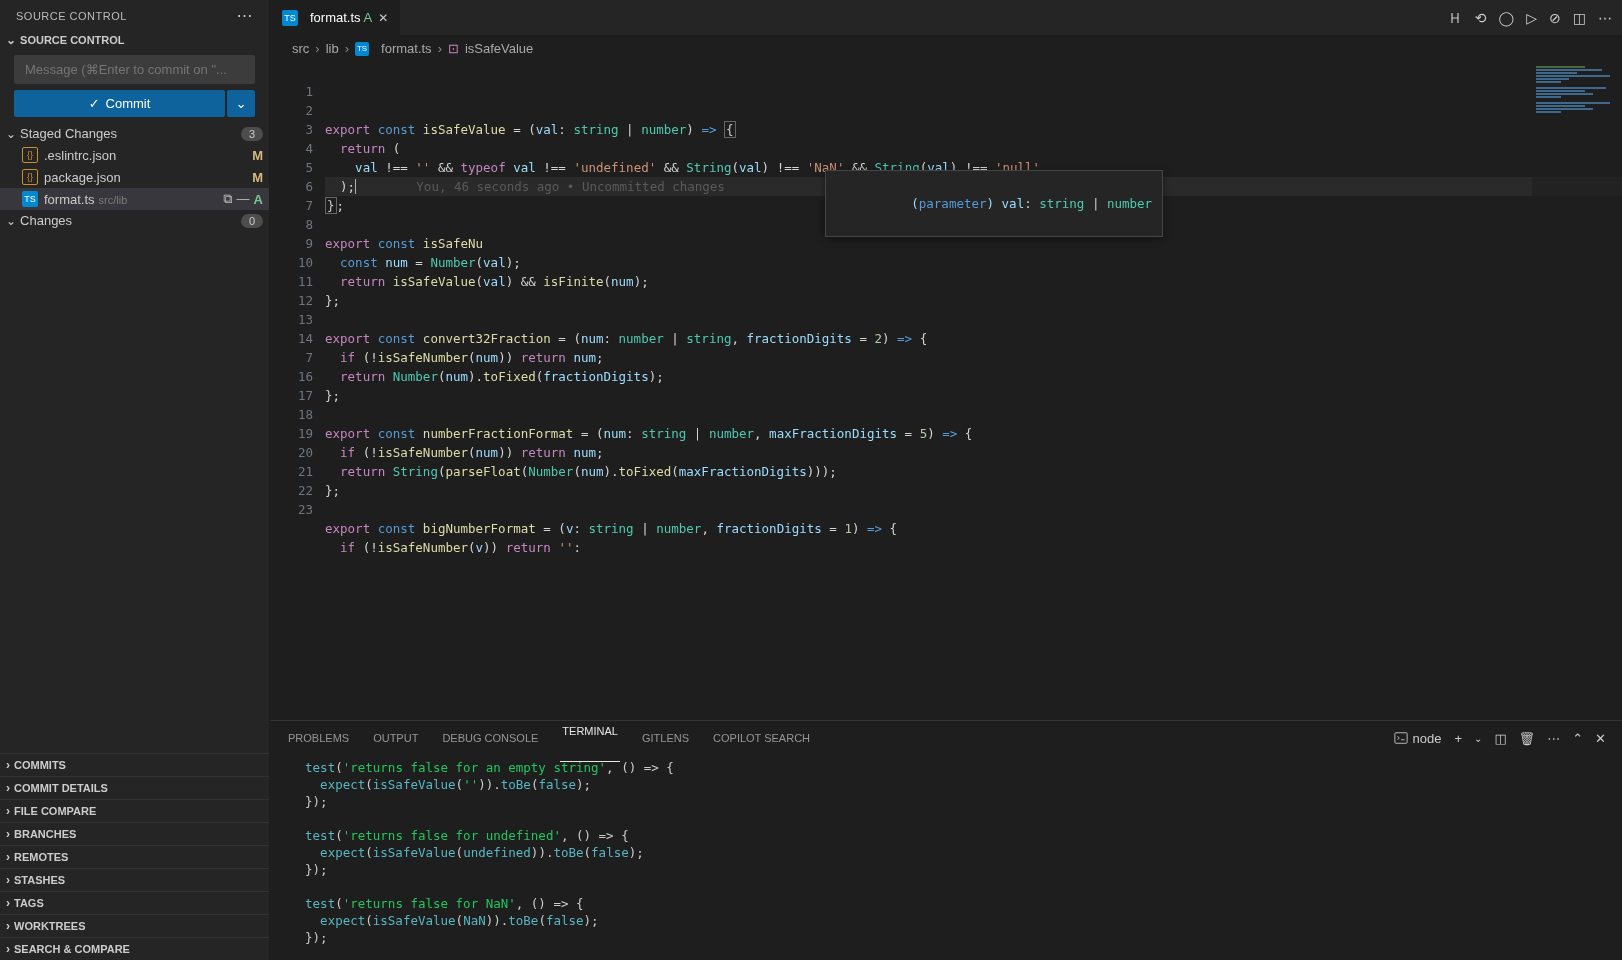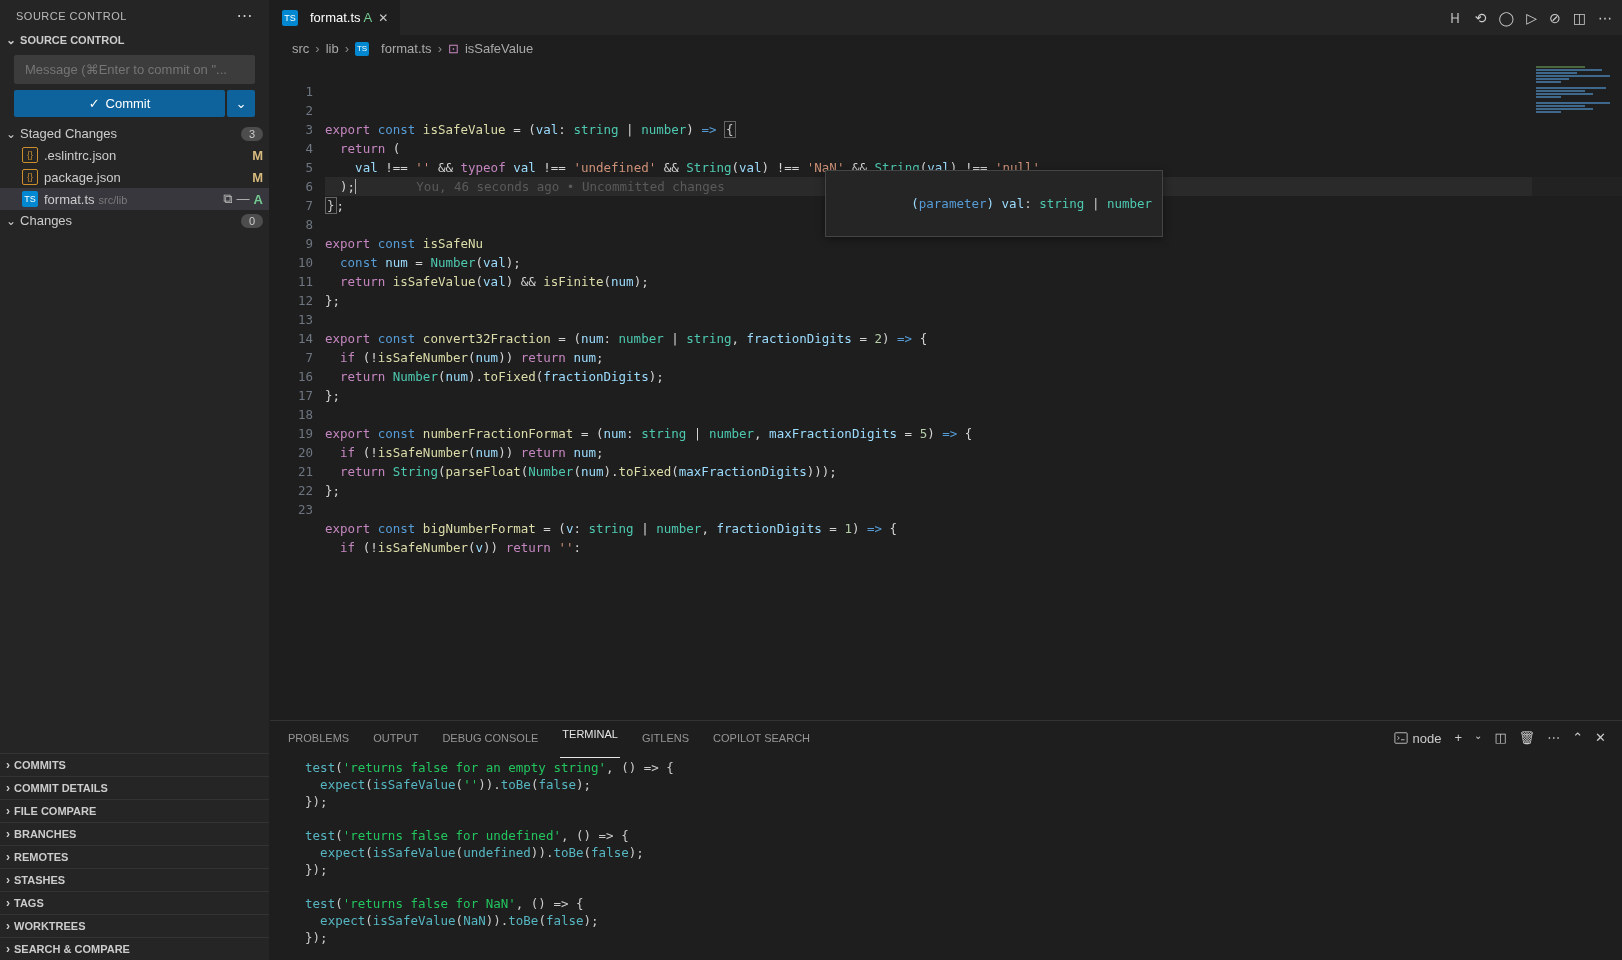--- a/index.html
+++ b/index.html
@@ -71,22 +71,22 @@
 .hover-tip { position:absolute; background:#252526; border:1px solid #454545; padding:4px 10px; font-family:Menlo,Monaco,monospace; font-size:12.5px; color:#ccc; box-shadow:0 2px 8px rgba(0,0,0,.4); top:108px; left:500px; }
 
 .minimap { position:absolute; right:0; top:0; width:90px; height:100%; background:linear-gradient(#1e1e1e,#1e1e1e); opacity:.6; }
 .minimap-lines { padding:4px; }
 .mml { height:2px; margin-bottom:1px; }
 
 
 .panel { height:240px; border-top:1px solid #333; display:flex; flex-direction:column; }
 .panel-tabs { display:flex; align-items:center; padding:0 16px; font-size:11px; color:#969696; height:34px; gap:20px; }
 .panel-tabs .pt { cursor:pointer; padding:0 2px; }
-.panel-tabs .pt.active { color:#e7e7e7; border-bottom:1px solid #e7e7e7; padding-bottom:17px; margin-bottom:-10px; }
-.panel-tabs .ptr { margin-left:auto; display:flex; gap:12px; color:#ccc; font-size:13px; }
+.panel-tabs .pt.active { color:#e7e7e7; border-bottom:1px solid #e7e7e7; padding-bottom:24px; margin-bottom:-10px; }
+.panel-tabs .ptr { margin-left:auto; display:flex; gap:12px; align-items:center; color:#ccc; font-size:13px; }
 .panel-tabs .ptr span { cursor:pointer; }
 .term-label { display:flex; align-items:center; gap:4px; border:1px solid transparent; }
 
 .term-body { flex:1; overflow:auto; padding:4px 20px; font-family:Menlo,Monaco,monospace; font-size:12.5px; line-height:17px; color:#ccc; white-space:pre; }
 .t-str { color:#22c55e; }
 .t-call { color:#56b6c2; }
 .t-husky { color:#56b6c2; }
 
 svg { display:block; }
 </style>

